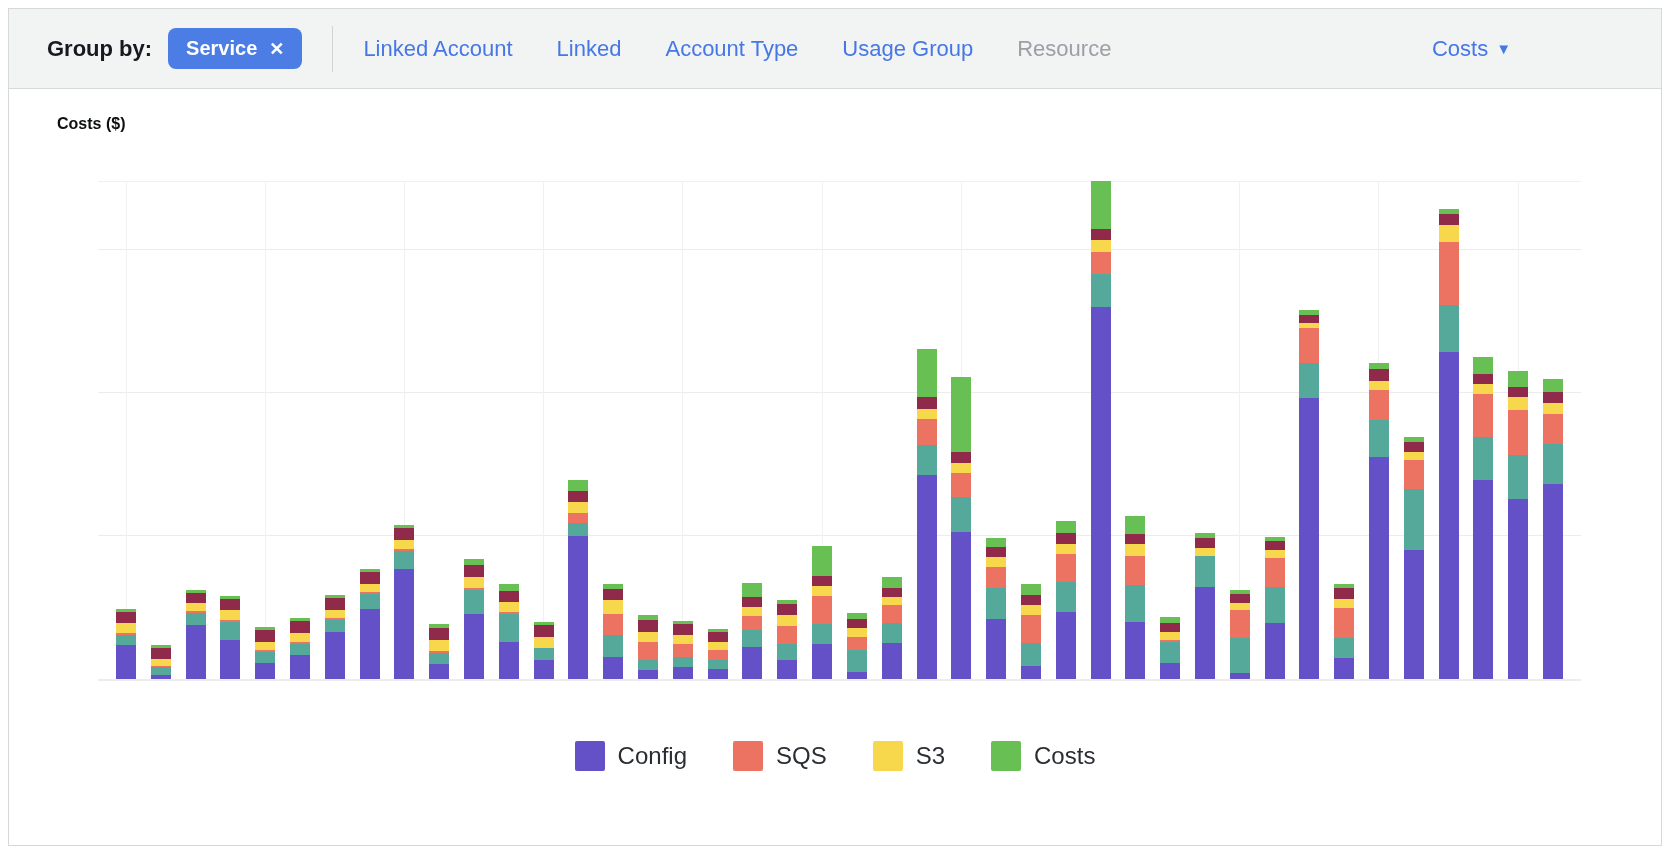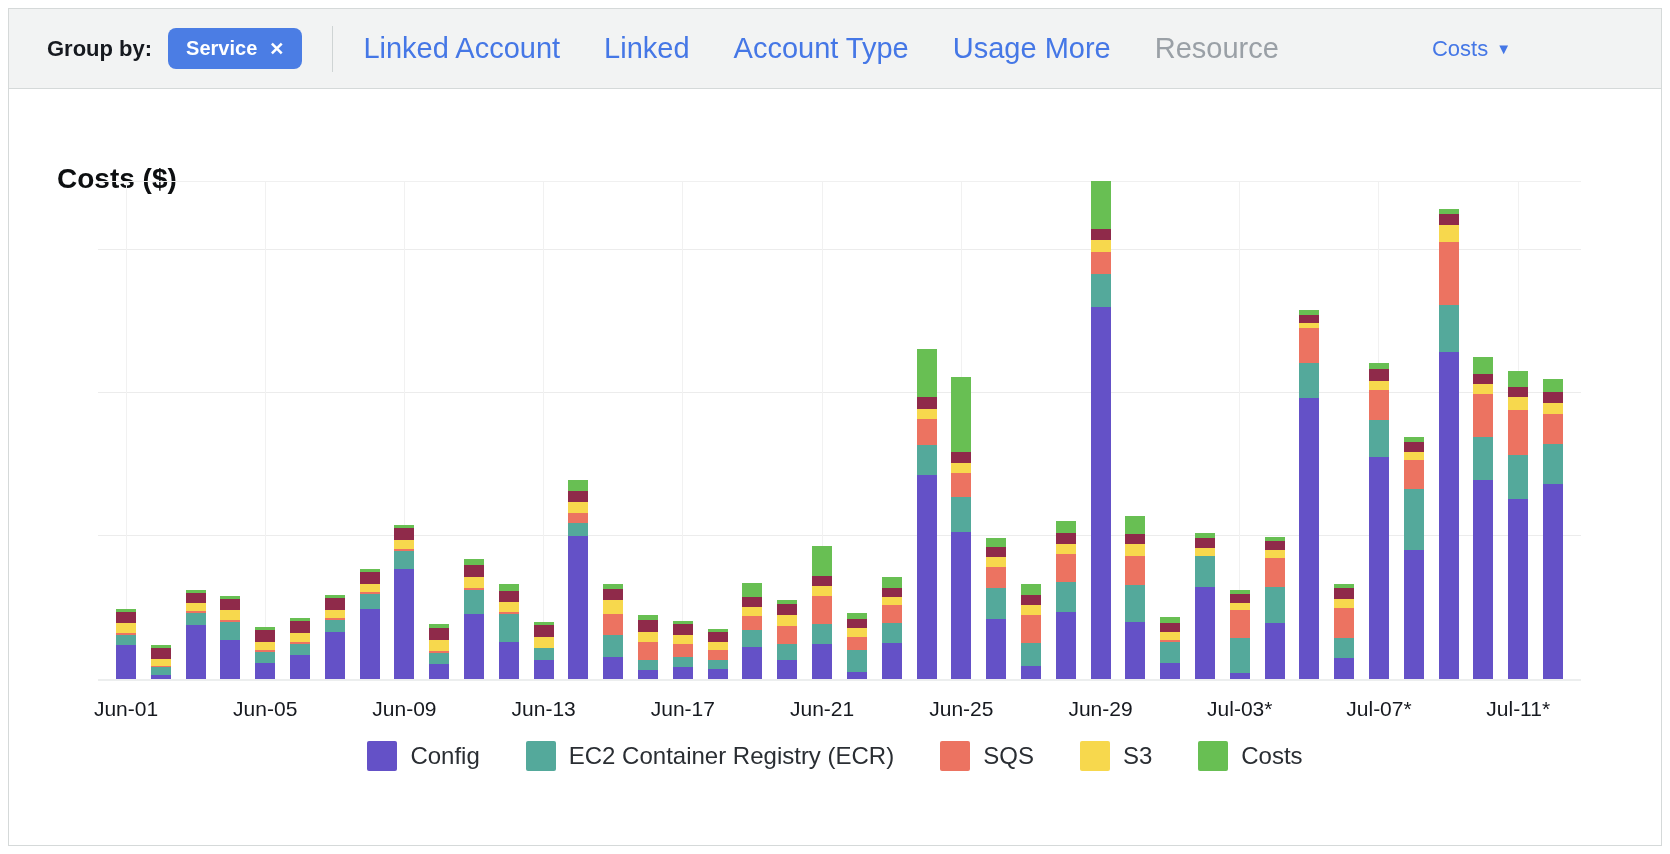--- a/index.html
+++ b/index.html
@@ -10,29 +10,29 @@
   
   .toolbar { height:80px; background:#f2f3f3; border-bottom:1px solid #d5d9d9;
              display:flex; align-items:center; padding:0 150px 0 38px; }
   .gb-label { font-size:22px; font-weight:700; color:#16191f; margin-right:16px; }
   .chip { background:#4b7de4; color:#ffffff; border-radius:8px; padding:9px 18px;
           font-size:20px; font-weight:600; display:inline-flex; align-items:center;
           cursor:pointer; }
   .chip .x { margin-left:12px; font-weight:700; font-size:18px; line-height:1; }
   .vdiv { width:1px; height:46px; background:#cfd4d4; margin:0 30px; }
   .links { display:flex; align-items:center; gap:44px; }
-  .tlink { font-size:29px; color:#4577e6; text-decoration:none; cursor:pointer; }
+  .tlink { font-size:22px; color:#4577e6; text-decoration:none; cursor:pointer; }
   .tlink.disabled { color:#9aa0a6; cursor:default; }
   .more { margin-left:auto; font-size:22px; color:#4577e6; cursor:pointer;
           display:inline-flex; align-items:center; gap:8px; }
   .more .caret { font-size:15px; line-height:1; }
   
   .chart-body { position:relative; height:756px; background:#ffffff; }
-  .chart-title { position:absolute; left:48px; top:26px; font-size:28px;
-                 font-weight:700; color:#0d0f11;margin-top:48px; }
+  .chart-title { position:absolute; left:48px; top:26px; font-size:16px;
+                 font-weight:700; color:#0d0f11; }
   .plot { position:absolute; left:89px; top:92px; width:1483px; height:500px;
           border-top:1px solid #f0f0f0; border-bottom:2px solid #eceeee; }
   .hgrid { position:absolute; left:0; width:100%; height:1px; background:#ececec; }
   .vgrid { position:absolute; top:0; width:1px; height:100%; background:#f1f1f1; }
   .bar { position:absolute; bottom:0; width:20px; display:flex;
          flex-direction:column-reverse; }
   .seg { width:100%; }
   .xaxis { position:absolute; left:89px; top:608px; width:1483px; height:30px; }
   .xtick { position:absolute; transform:translateX(-50%); font-size:21px;
            color:#16191f; white-space:nowrap; }
@@ -51,21 +51,21 @@
     <span class="gb-label">Group by:</span>
     <span class="chip">
       <span>Service</span>
       <span class="x">✕</span>
     </span>
     <span class="vdiv"></span>
     <nav class="links">
         <span class="tlink">Linked Account</span>
         <span class="tlink">Linked</span>
         <span class="tlink">Account Type</span>
-        <span class="tlink">Usage More</span>
+        <span class="tlink">Usage Group</span>
         <span class="tlink disabled">Resource</span>
       </nav>
     <span class="more">
       <span>Costs</span>
       <span class="caret">▼</span>
     </span>
   </div>
 
   <div class="chart-body">
     <div class="chart-title">Costs ($)</div>
@@ -412,41 +412,24 @@
         </div>
         <div class="bar" style="left: 1445px; max-height: 500px; overflow: hidden;">
           <div class="seg" style="height: 195px; background: rgb(100, 81, 199);"></div>
           <div class="seg" style="height: 40px; background: rgb(84, 169, 155);"></div>
           <div class="seg" style="height: 30px; background: rgb(236, 115, 97);"></div>
           <div class="seg" style="height: 11px; background: rgb(247, 216, 77);"></div>
           <div class="seg" style="height: 11px; background: rgb(143, 42, 74);"></div>
           <div class="seg" style="height: 13px; background: rgb(104, 191, 83);"></div>
         </div>
       </div>
-    <div class="xaxis" id="xaxis">
-        <span class="xtick" style="left: 28px;">Jun-01</span>
-        <span class="xtick" style="left: 167.22px;">Jun-05</span>
-        <span class="xtick" style="left: 306.439px;">Jun-09</span>
-        <span class="xtick" style="left: 445.659px;">Jun-13</span>
-        <span class="xtick" style="left: 584.878px;">Jun-17</span>
-        <span class="xtick" style="left: 724.098px;">Jun-21</span>
-        <span class="xtick" style="left: 863.317px;">Jun-25</span>
-        <span class="xtick" style="left: 1002.54px;">Jun-29</span>
-        <span class="xtick" style="left: 1141.76px;">Jul-03*</span>
-        <span class="xtick" style="left: 1280.98px;">Jul-07*</span>
-        <span class="xtick" style="left: 1420.2px;">Jul-11*</span>
-      </div>
     <div class="legend" id="legend">
         <span class="litem">
           <span class="lswatch" style="background: rgb(100, 81, 199);"></span>
           <span class="ltext">Config</span>
-        </span>
-        <span class="litem">
-          <span class="lswatch" style="background: rgb(84, 169, 155);"></span>
-          <span class="ltext">EC2 Container Registry (ECR)</span>
         </span>
         <span class="litem">
           <span class="lswatch" style="background: rgb(236, 115, 97);"></span>
           <span class="ltext">SQS</span>
         </span>
         <span class="litem">
           <span class="lswatch" style="background: rgb(247, 216, 77);"></span>
           <span class="ltext">S3</span>
         </span>
         <span class="litem">

